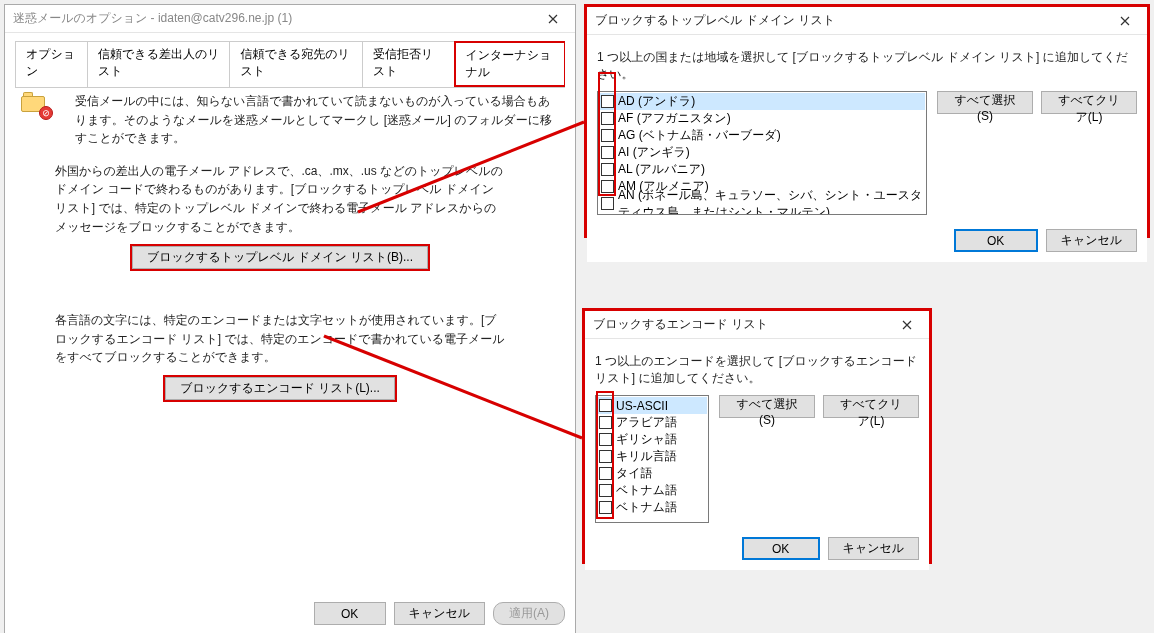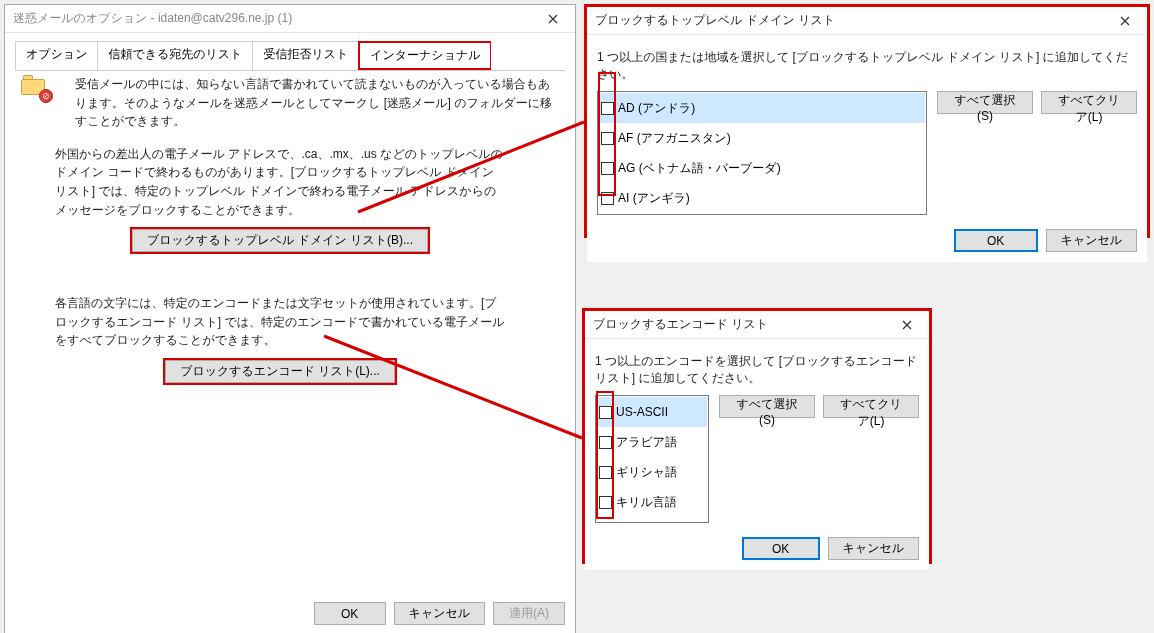--- a/index.html
+++ b/index.html
@@ -104,21 +104,21 @@
   }
   .listbox {
     border:1px solid #7a7a7a;
     background:#fff;
     overflow-y:scroll;
     padding:1px;
   }
   .li {
     display:flex; align-items:center; gap:4px;
     padding:0 2px;
-    height:30px;
+    height:17px;
     cursor:pointer;
   }
   .li.selected { background:#cde8ff; }
   .cb {
     width:13px; height:13px;
     border:1px solid #333; background:#fff;
     flex:0 0 13px;
   }
   .sidebtns { display:flex; flex-direction:row; gap:8px; }
   .sidebtns .winbtn { min-width:96px; }
@@ -148,20 +148,21 @@
     <span class="ttl">迷惑メールのオプション - idaten@catv296.ne.jp (1)</span>
     <div class="closebtn">
       <svg viewBox="0 0 10 10">
           <path d="M1 1 L9 9 M9 1 L1 9" stroke="#333" stroke-width="1.2"></path>
         </svg>
     </div>
   </div>
   <div class="body" style="height:calc(100% - 28px); position:relative;">
     <div class="tabs">
       <div class="tab">オプション</div>
+      <div class="tab">信頼できる差出人のリスト</div>
       <div class="tab">信頼できる宛先のリスト</div>
       <div class="tab">受信拒否リスト</div>
       <span class="redbox" style="padding:0;">
         <div class="tab selected" style="border:none; padding:4px 10px;">インターナショナル</div>
       </span>
     </div>
 
     <div class="iconbox" style="margin:4px 6px 0 6px;">
       <div class="folder-icon">
         <div class="tab2"></div>
@@ -185,21 +186,21 @@
       <div class="centerbtnrow">
         <span class="redbox">
           <button class="winbtn">ブロックするエンコード リスト(L)...</button>
         </span>
       </div>
     </div>
 
     <div class="footer">
       <button class="winbtn">OK</button>
       <button class="winbtn">キャンセル</button>
-      <button class="winbtn" style="color:#999;">適用(A)</button>
+      <button class="winbtn" style="color:#999;border-radius:10px;">適用(A)</button>
     </div>
   </div>
 </div>
 
 <div class="window" style="left:584px; top:4px; width:566px; height:234px; border:3px solid #d70000;">
   <div class="titlebar" style="color:#222;">
     <span class="ttl">ブロックするトップレベル ドメイン リスト</span>
     <div class="closebtn">
       <svg viewBox="0 0 10 10">
           <path d="M1 1 L9 9 M9 1 L1 9" stroke="#333" stroke-width="1.2"></path>

